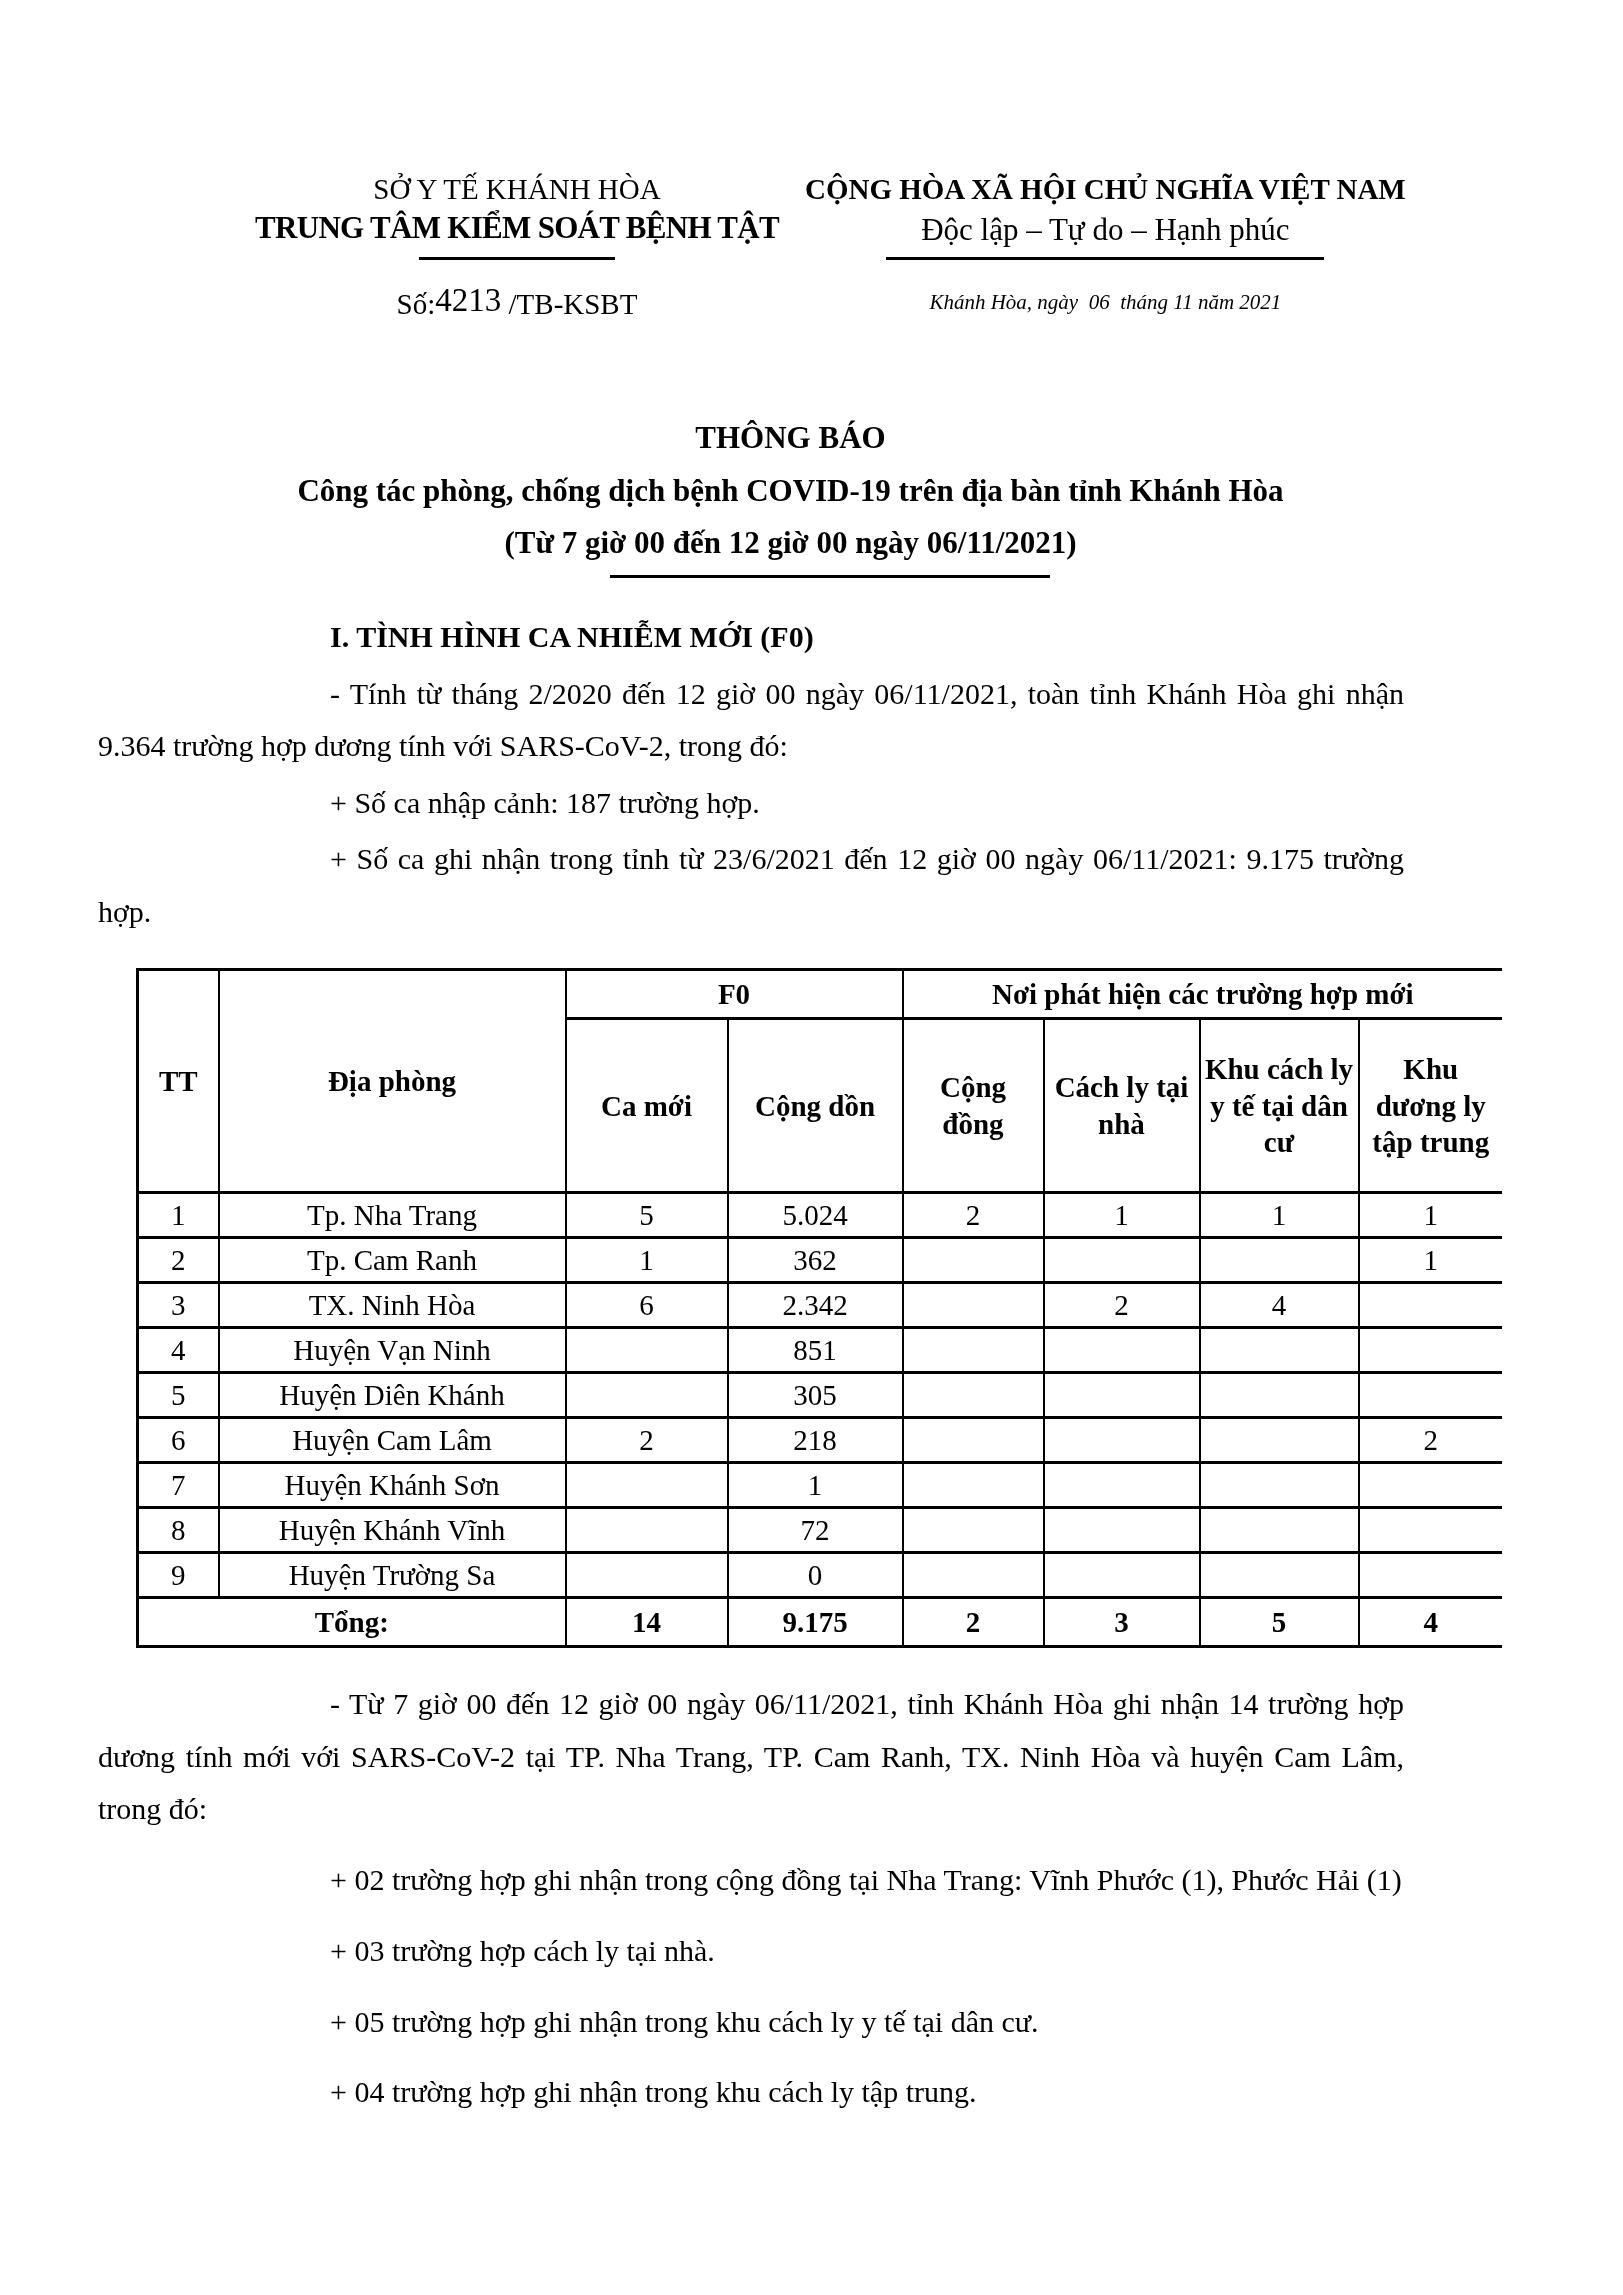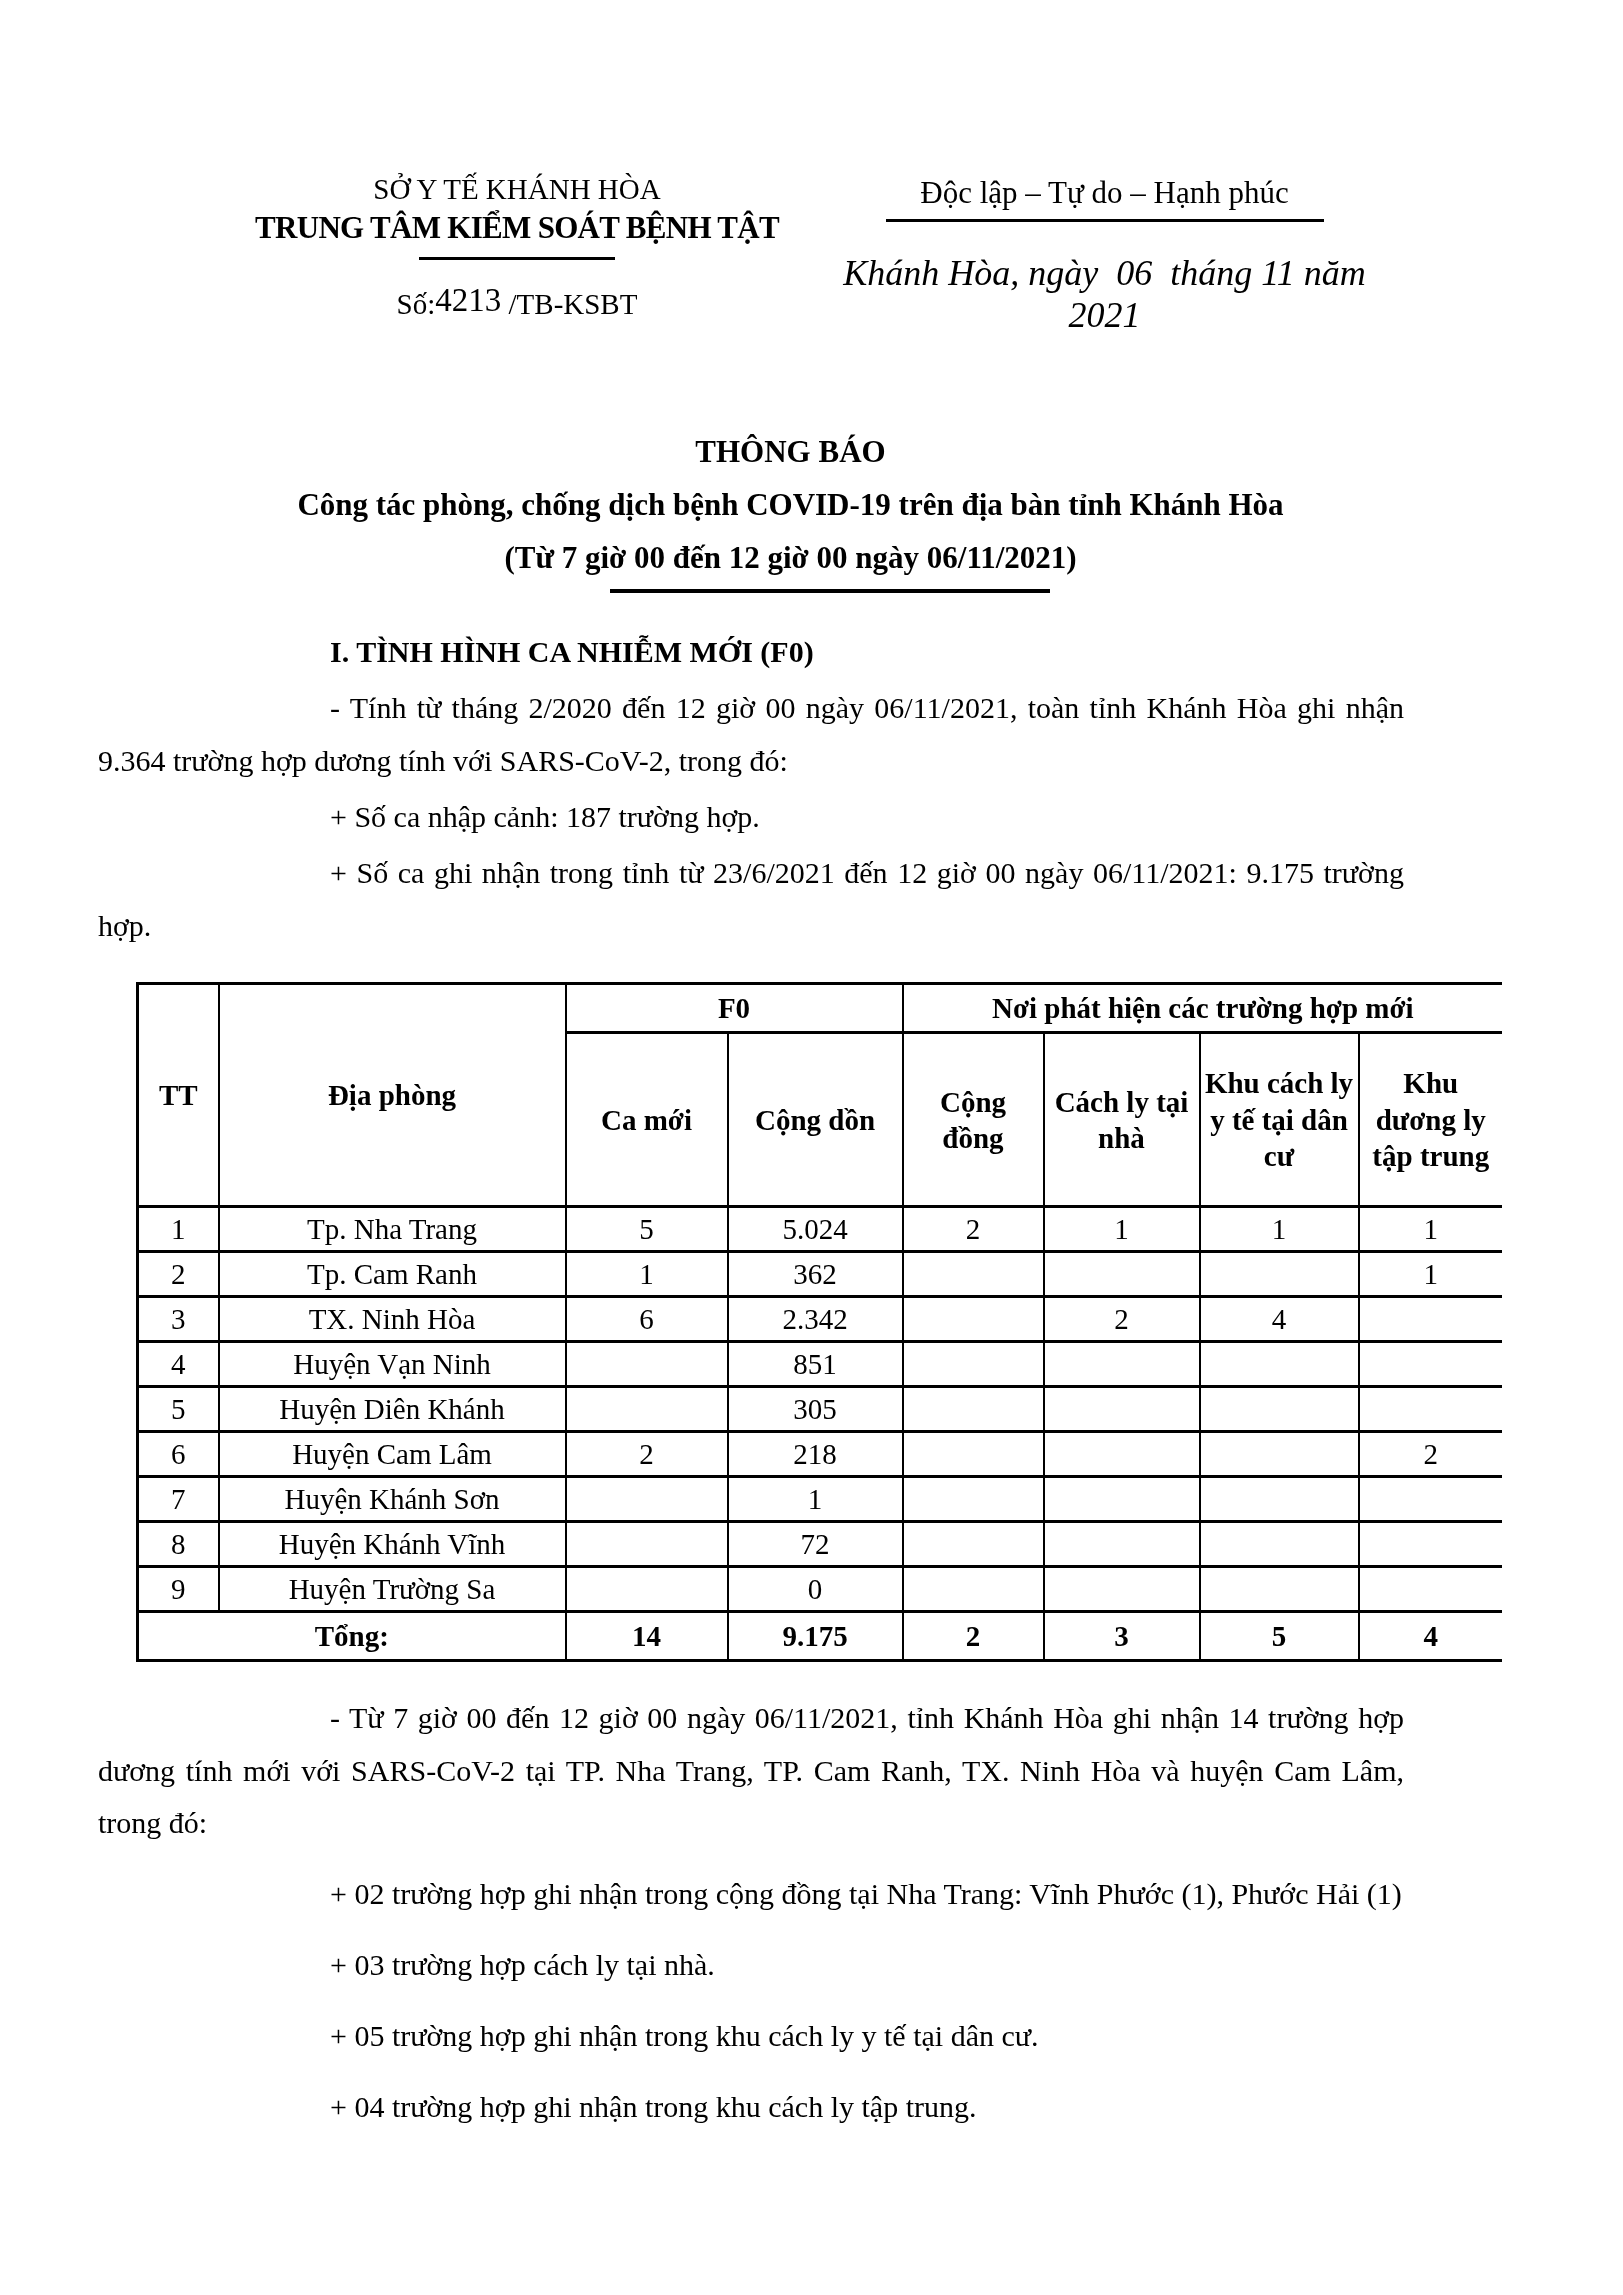--- a/index.html
+++ b/index.html
@@ -38,21 +38,21 @@
   .h-line2 { font-size: 31px; font-weight: bold; line-height: 1.25; white-space: nowrap; letter-spacing: -0.7px; }
   .hr-line1 { font-size: 29px; font-weight: bold; line-height: 1.3; white-space: nowrap; }
   .hr-line2 { font-size: 31px; font-weight: normal; line-height: 1.25; white-space: nowrap; margin-top: 2.6px; }
   .rule { height: 3.3px; background: #000; margin: 9.2px auto 0 auto; }
   .rule-left { width: 196px; }
   .rule-right { width: 438px; margin-top: 6.5px; }
   .so-line { margin-top: 25px; font-size: 29px; white-space: nowrap; }
   .so-number { font-size: 33px; position: relative; top: -3.3px; }
   .date-line {
     margin-top: 30px;
-    font-size: 36px;
+    font-size: 21px;
     font-style: italic;
     white-space: pre-wrap;
   }
 
   
   .title-block {
     margin-top: 90px;
     padding-left: 79px;
     text-align: center;
     font-weight: bold;
@@ -106,20 +106,21 @@
 <div class="page">
 
   <div class="header-row">
     <div class="header-left">
       <div class="h-line1">SỞ Y TẾ KHÁNH HÒA</div>
       <div class="h-line2">TRUNG TÂM KIỂM SOÁT BỆNH TẬT</div>
       <div class="rule rule-left"></div>
       <div class="so-line"><span>Số:</span><span class="so-number">4213</span><span> /TB-KSBT</span></div>
     </div>
     <div class="header-right">
+      <div class="hr-line1">CỘNG HÒA XÃ HỘI CHỦ NGHĨA VIỆT NAM</div>
       <div class="hr-line2">Độc lập – Tự do – Hạnh phúc</div>
       <div class="rule rule-right"></div>
       <div class="date-line">Khánh Hòa, ngày  06  tháng 11 năm 2021</div>
     </div>
   </div>
 
   <div class="title-block">
     <div>THÔNG BÁO</div>
     <div>Công tác phòng, chống dịch bệnh COVID-19 trên địa bàn tỉnh Khánh Hòa</div>
     <div>(Từ 7 giờ 00 đến 12 giờ 00 ngày 06/11/2021)</div>

